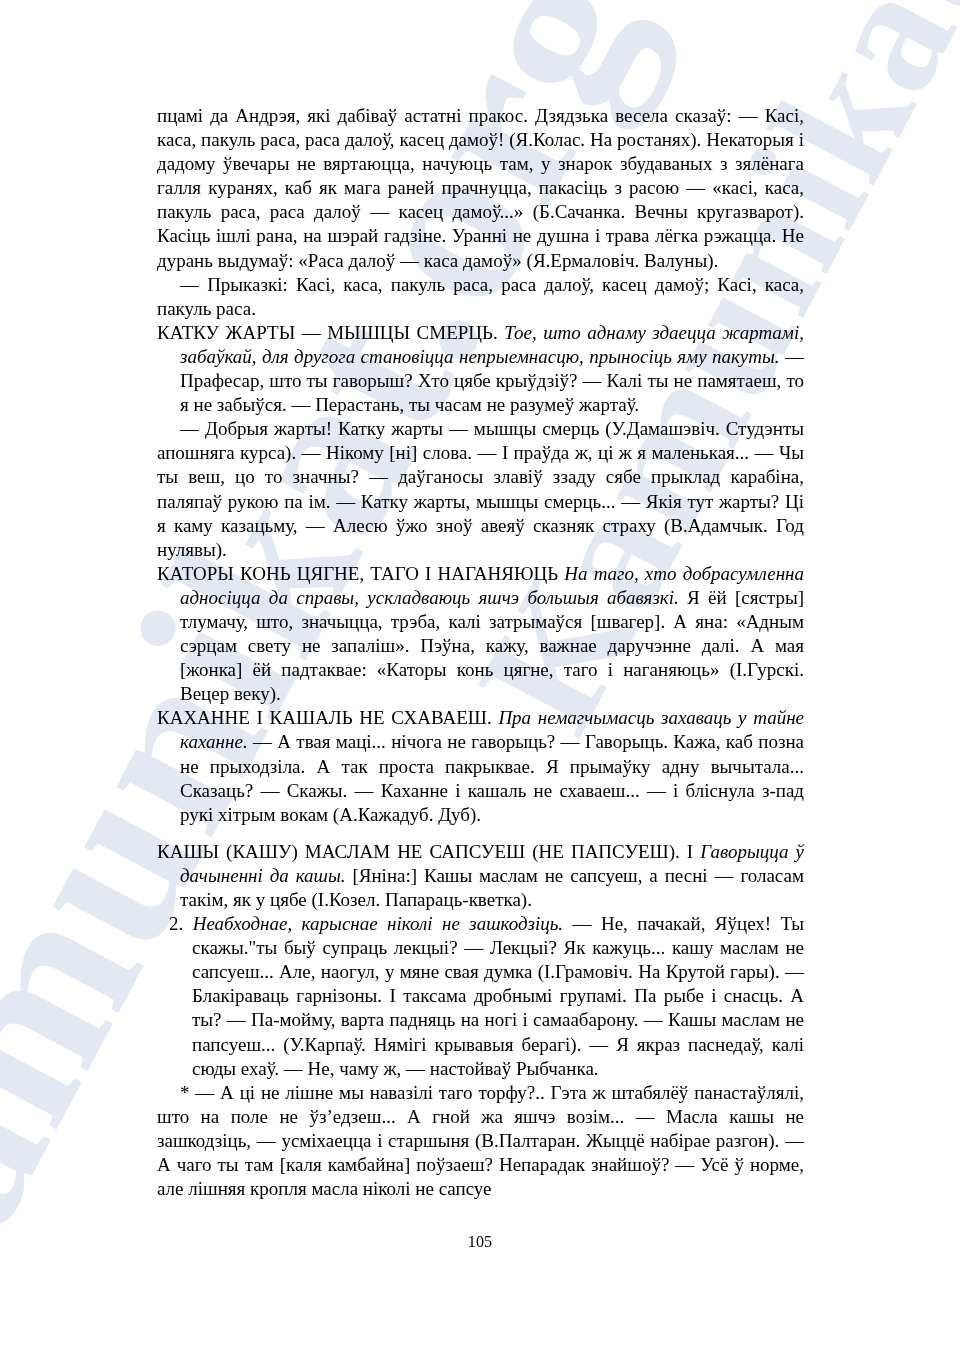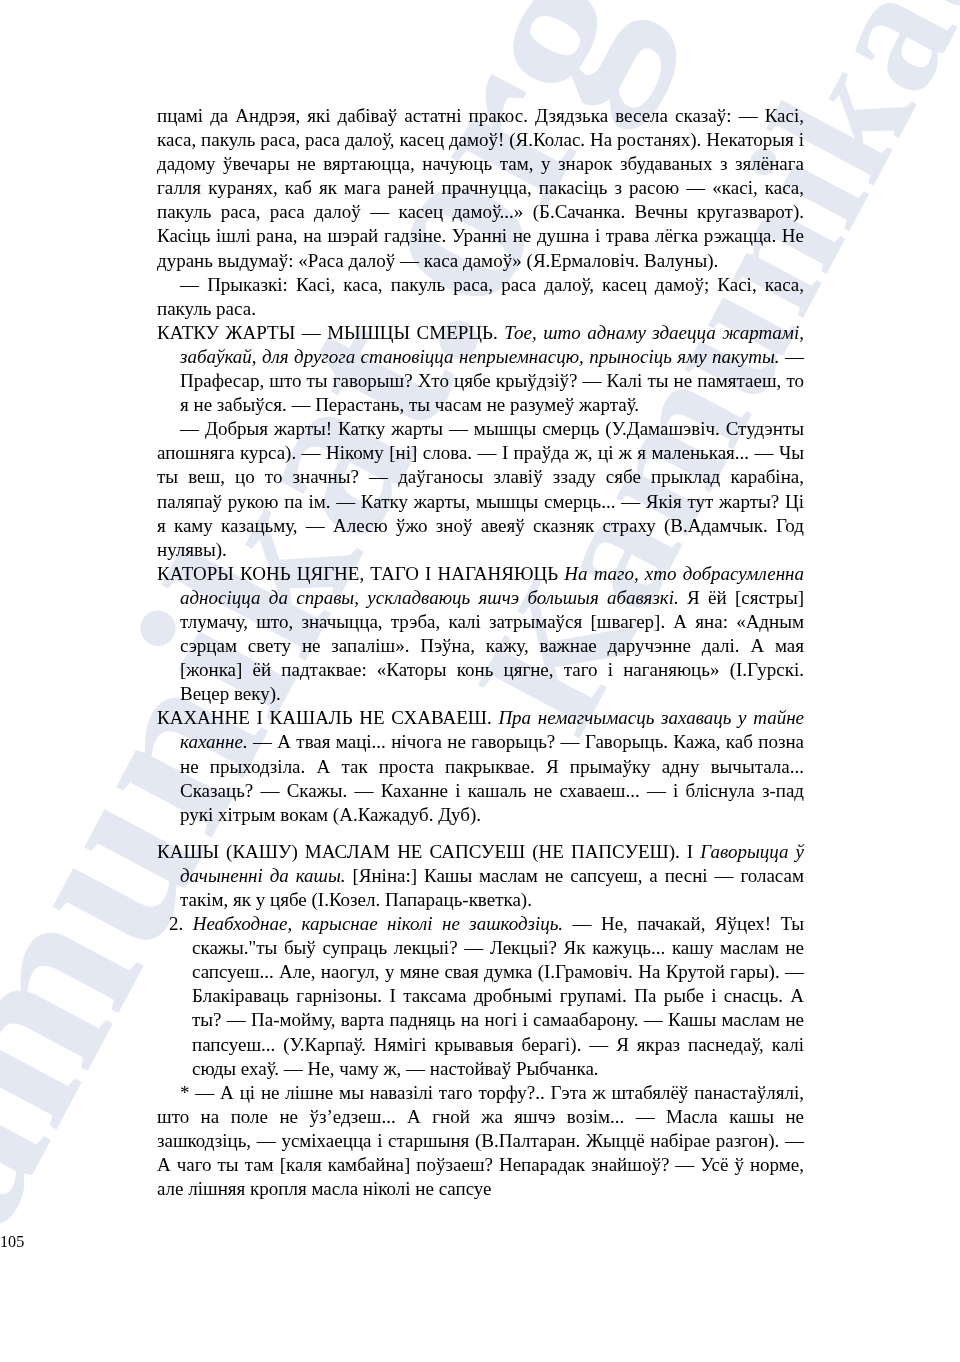--- a/index.html
+++ b/index.html
@@ -90,21 +90,21 @@
   }
 
   .gap-before { margin-top: 13px; }
   .it { font-style: italic; }
 
   #page-number {
     position: absolute;
     left: 0;
     right: 0;
     top: 1232px;
-    text-align: left;
+    text-align: center;
     font-size: 16.2px;
     line-height: 20px;
   }
 </style>
 </head>
 <body>
 
 <div id="watermark-layer">
   <div class="wm-text wm-a">Kamunikat.org</div>
   <div class="wm-text wm-b">Kamunikat.org</div>

